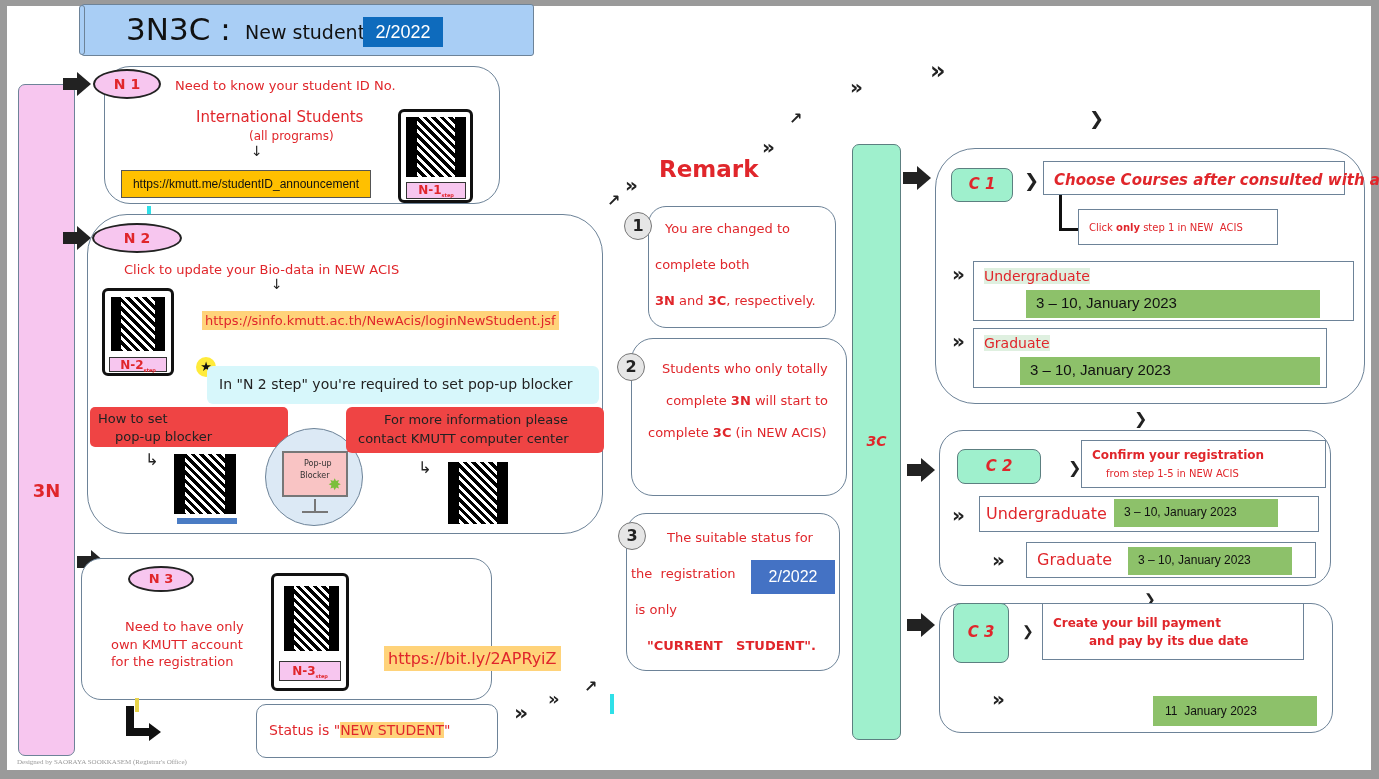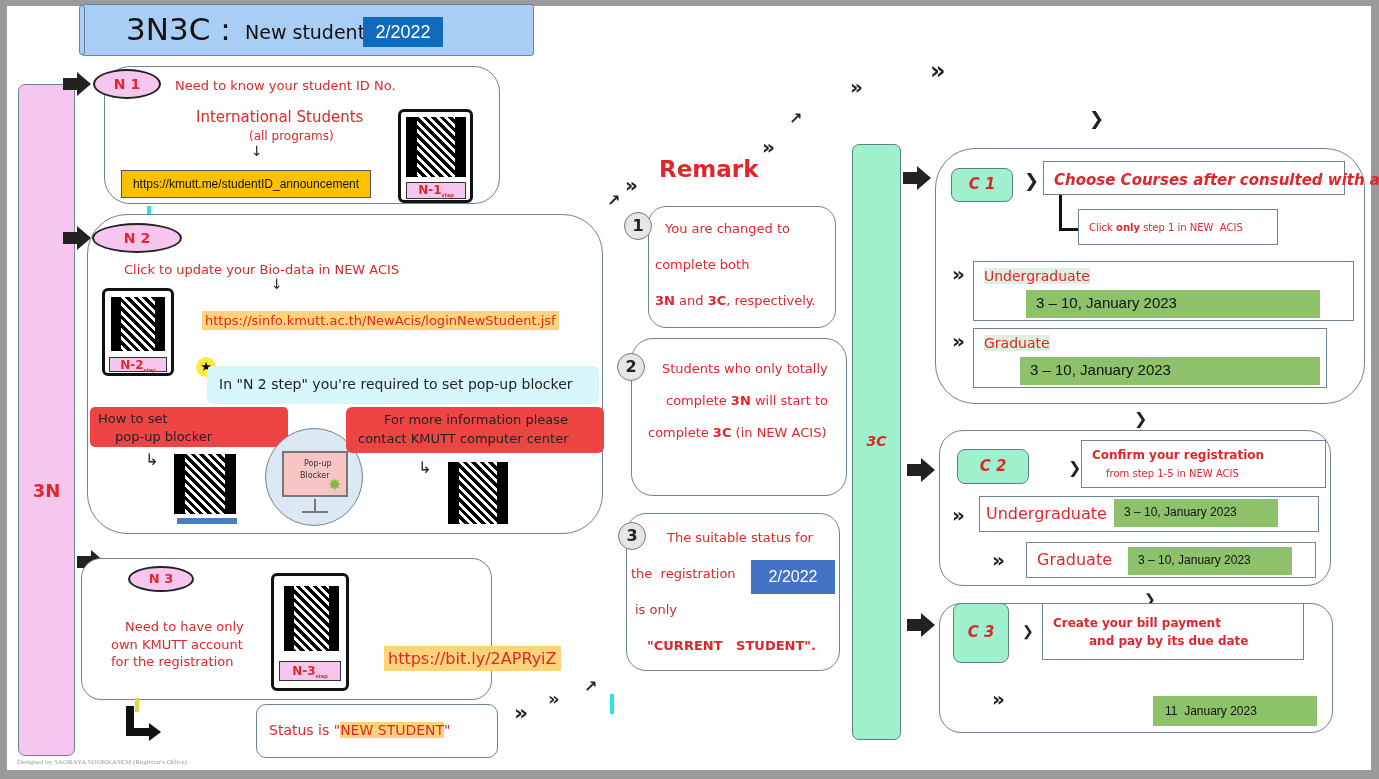--- a/index.html
+++ b/index.html
@@ -189,21 +189,21 @@
   <div class="sbox" style="left:966px;top:322px;width:354px;height:60px">
     <span class="abs red" style="left:10px;top:6px;font-size:14px;background:#dff0e0">Graduate</span>
     <div class="datebar" style="left:46px;top:28px;width:300px;height:28px">
       <span class="abs" style="left:10px;top:4px;font-size:15px">3 – 10, January 2023</span>
     </div>
   </div>
   <span class="chev" style="left:1127px;top:404px;font-size:16px">❯</span>
 
   <div class="bigArrow" style="left:900px;top:452px"></div>
   <div class="rbox" style="left:932px;top:424px;width:392px;height:156px;border-radius:24px"></div>
-  <div class="cpill" style="left:950px;top:443px;width:72px;height:35px;line-height:32px;font-size:15px">C 2</div>
+  <div class="cpill" style="left:950px;top:443px;width:84px;height:35px;line-height:32px;font-size:15px">C 2</div>
   <span class="chev" style="left:1061px;top:453px;font-size:16px">❯</span>
   <div class="sbox" style="left:1074px;top:434px;width:245px;height:48px">
     <span class="abs red" style="left:10px;top:7px;font-size:12px;font-weight:bold;white-space:nowrap">Confirm your registration</span>
     <span class="abs red" style="left:24px;top:27px;font-size:10px;white-space:nowrap">from step 1-5 in NEW ACIS</span>
   </div>
   <span class="chev" style="left:945px;top:500px;font-size:20px">»</span>
   <div class="sbox" style="left:972px;top:490px;width:340px;height:36px">
     <span class="abs red" style="left:6px;top:7px;font-size:16px">Undergraduate</span>
     <div class="datebar" style="left:134px;top:2px;width:164px;height:28px">
       <span class="abs" style="left:10px;top:6px;font-size:12px">3 – 10, January 2023</span>

